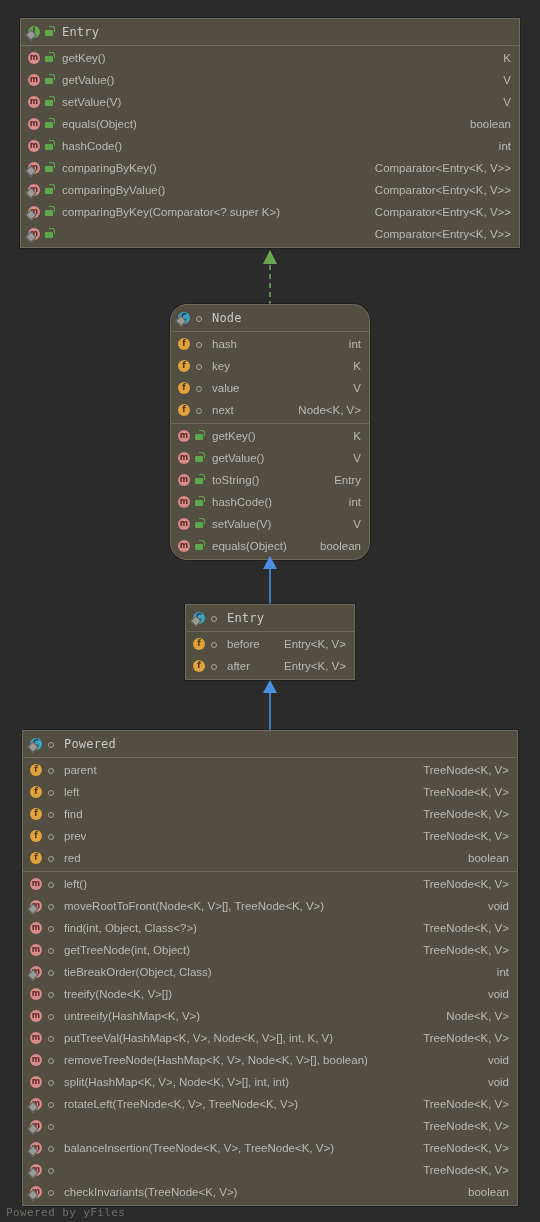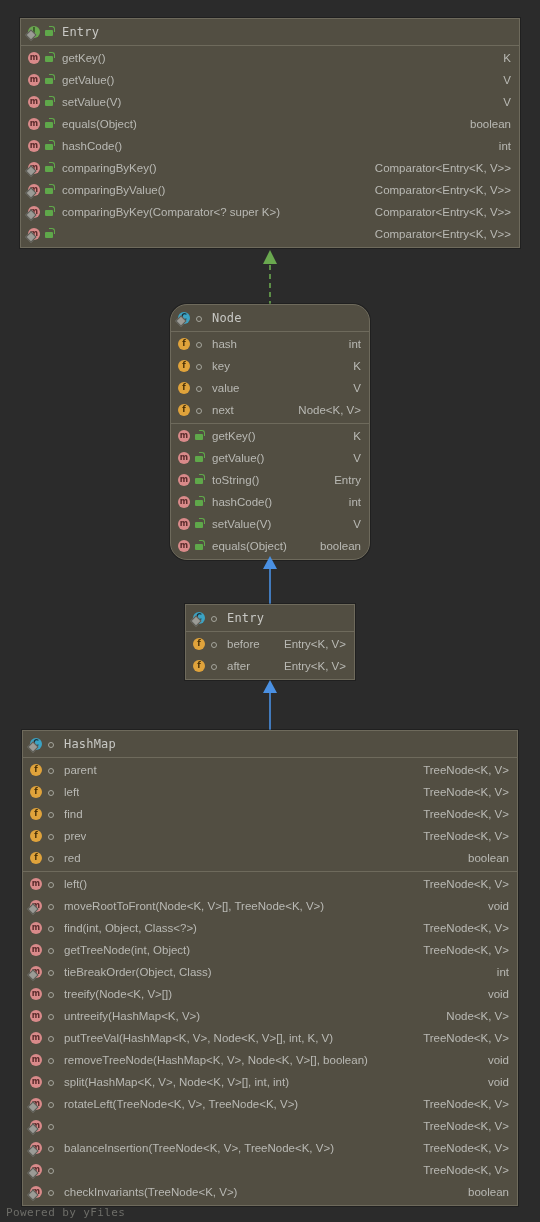--- a/index.html
+++ b/index.html
@@ -401,21 +401,21 @@
       <polygon points="8,0 15,13 1,13" fill="#4a90e2"></polygon>
     </svg>
   </div>
 
   <div class="uml-box" style="left:22px; top:730px; width:496px;">
     <div class="box-title">
       <span class="ic ic-class mod">
           <span class="disc">C</span>
         </span>
       <span class="vis vis-package"></span>
-      <span class="title-text">HashMap</span>
+      <span class="title-text">Powered</span>
     </div>
     <div class="section">
       <div class="member">
         <span class="ic ic-field">
             <span class="disc">f</span>
           </span>
         <span class="vis vis-package"></span>
         <span class="m-name">parent</span>
         <span class="m-spacer"></span>
         <span class="m-type">TreeNode&lt;K, V&gt;</span>

